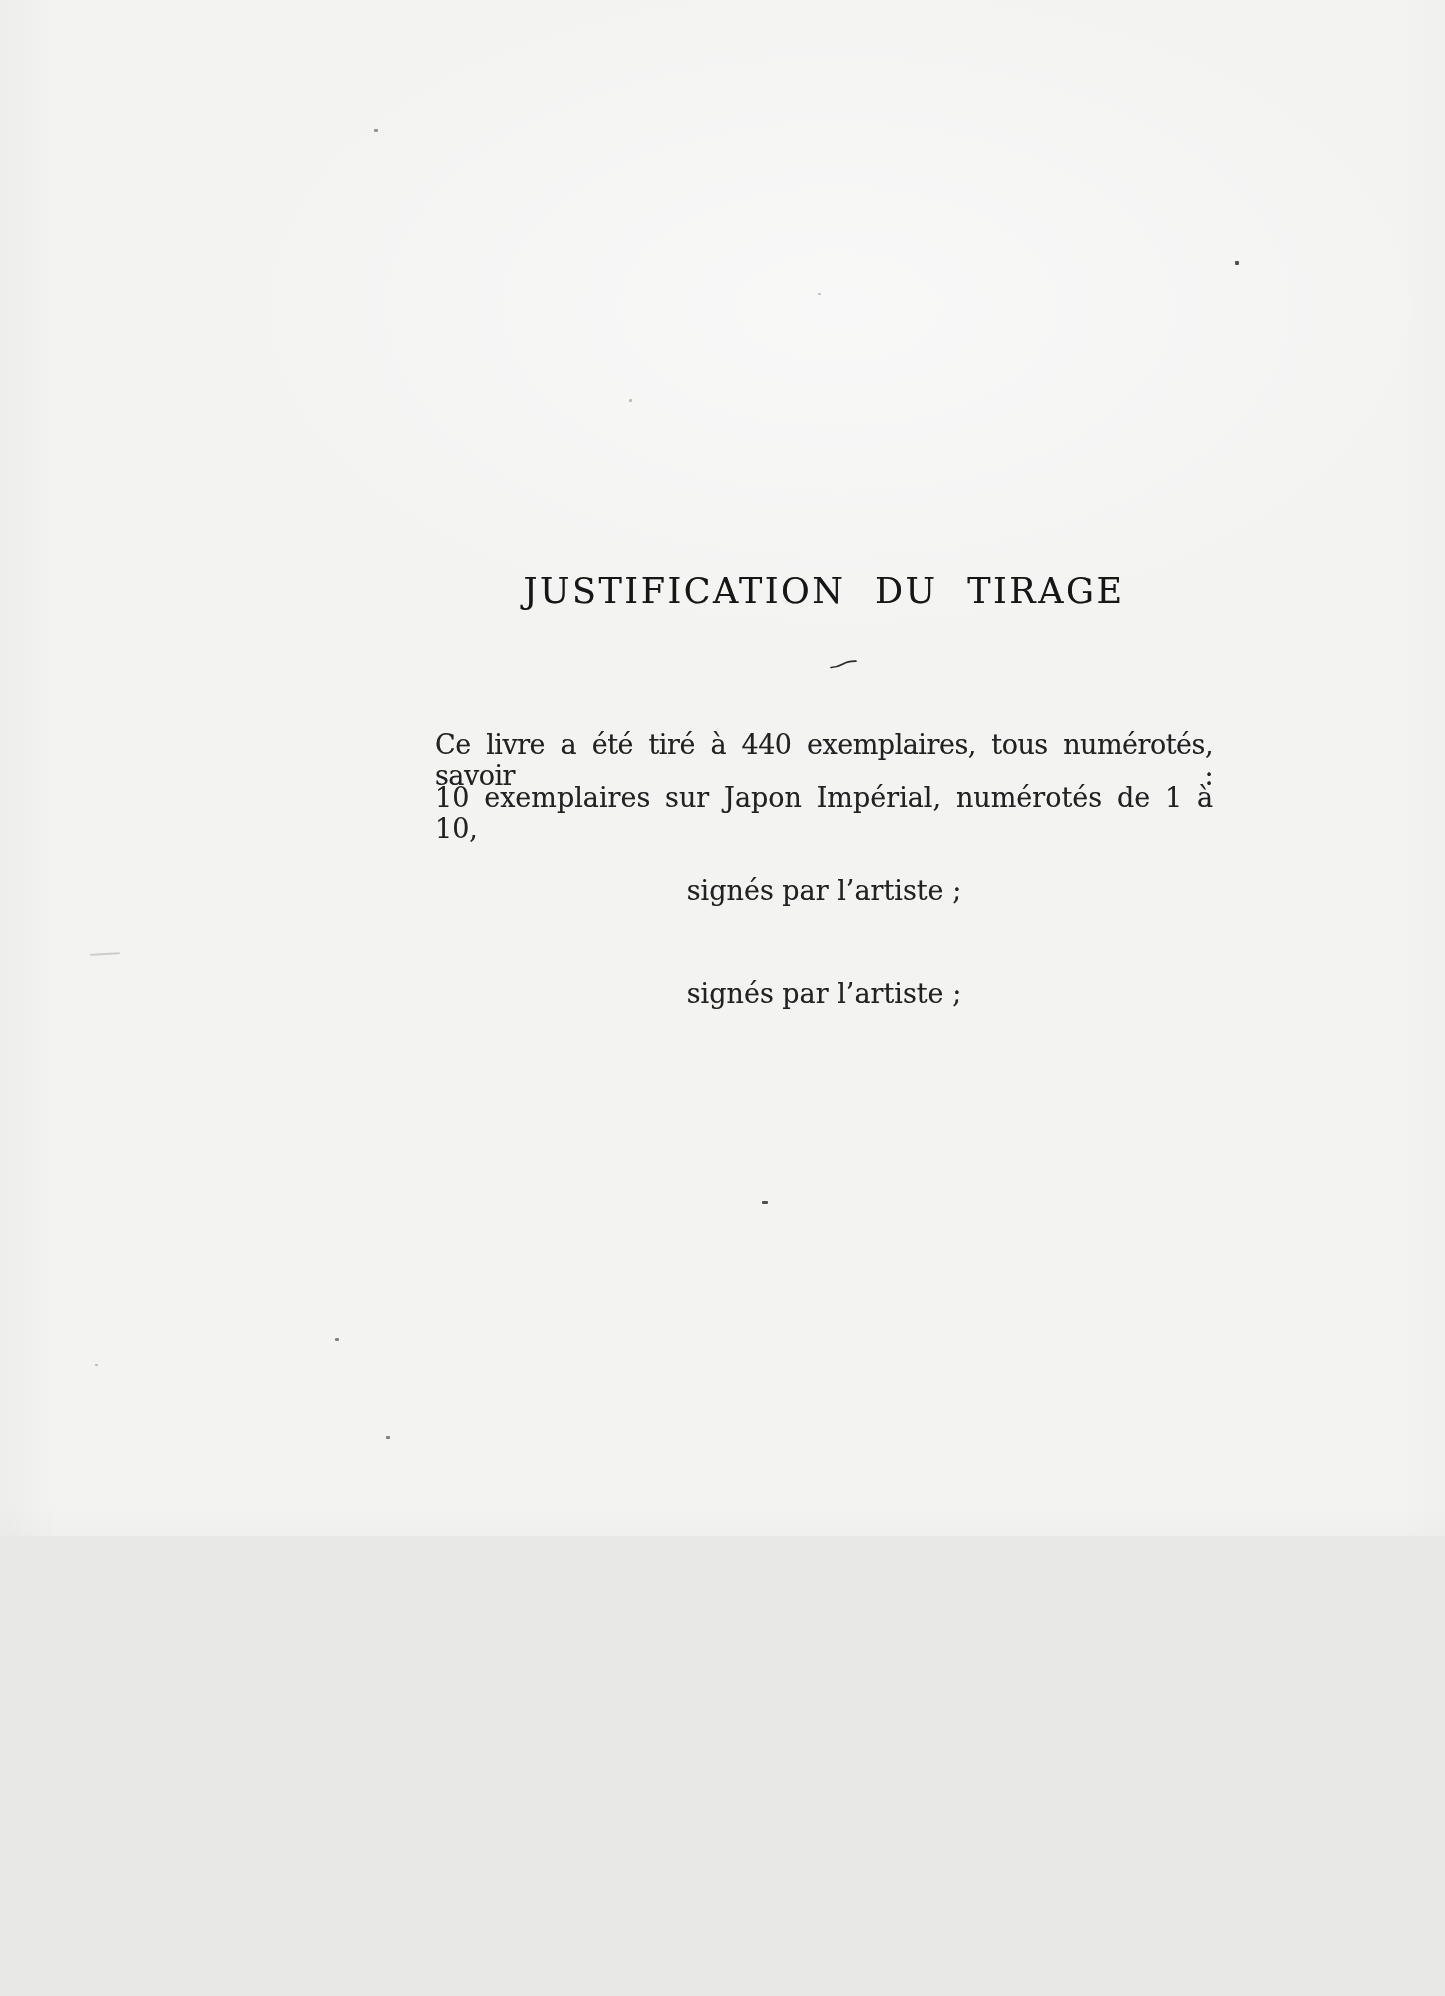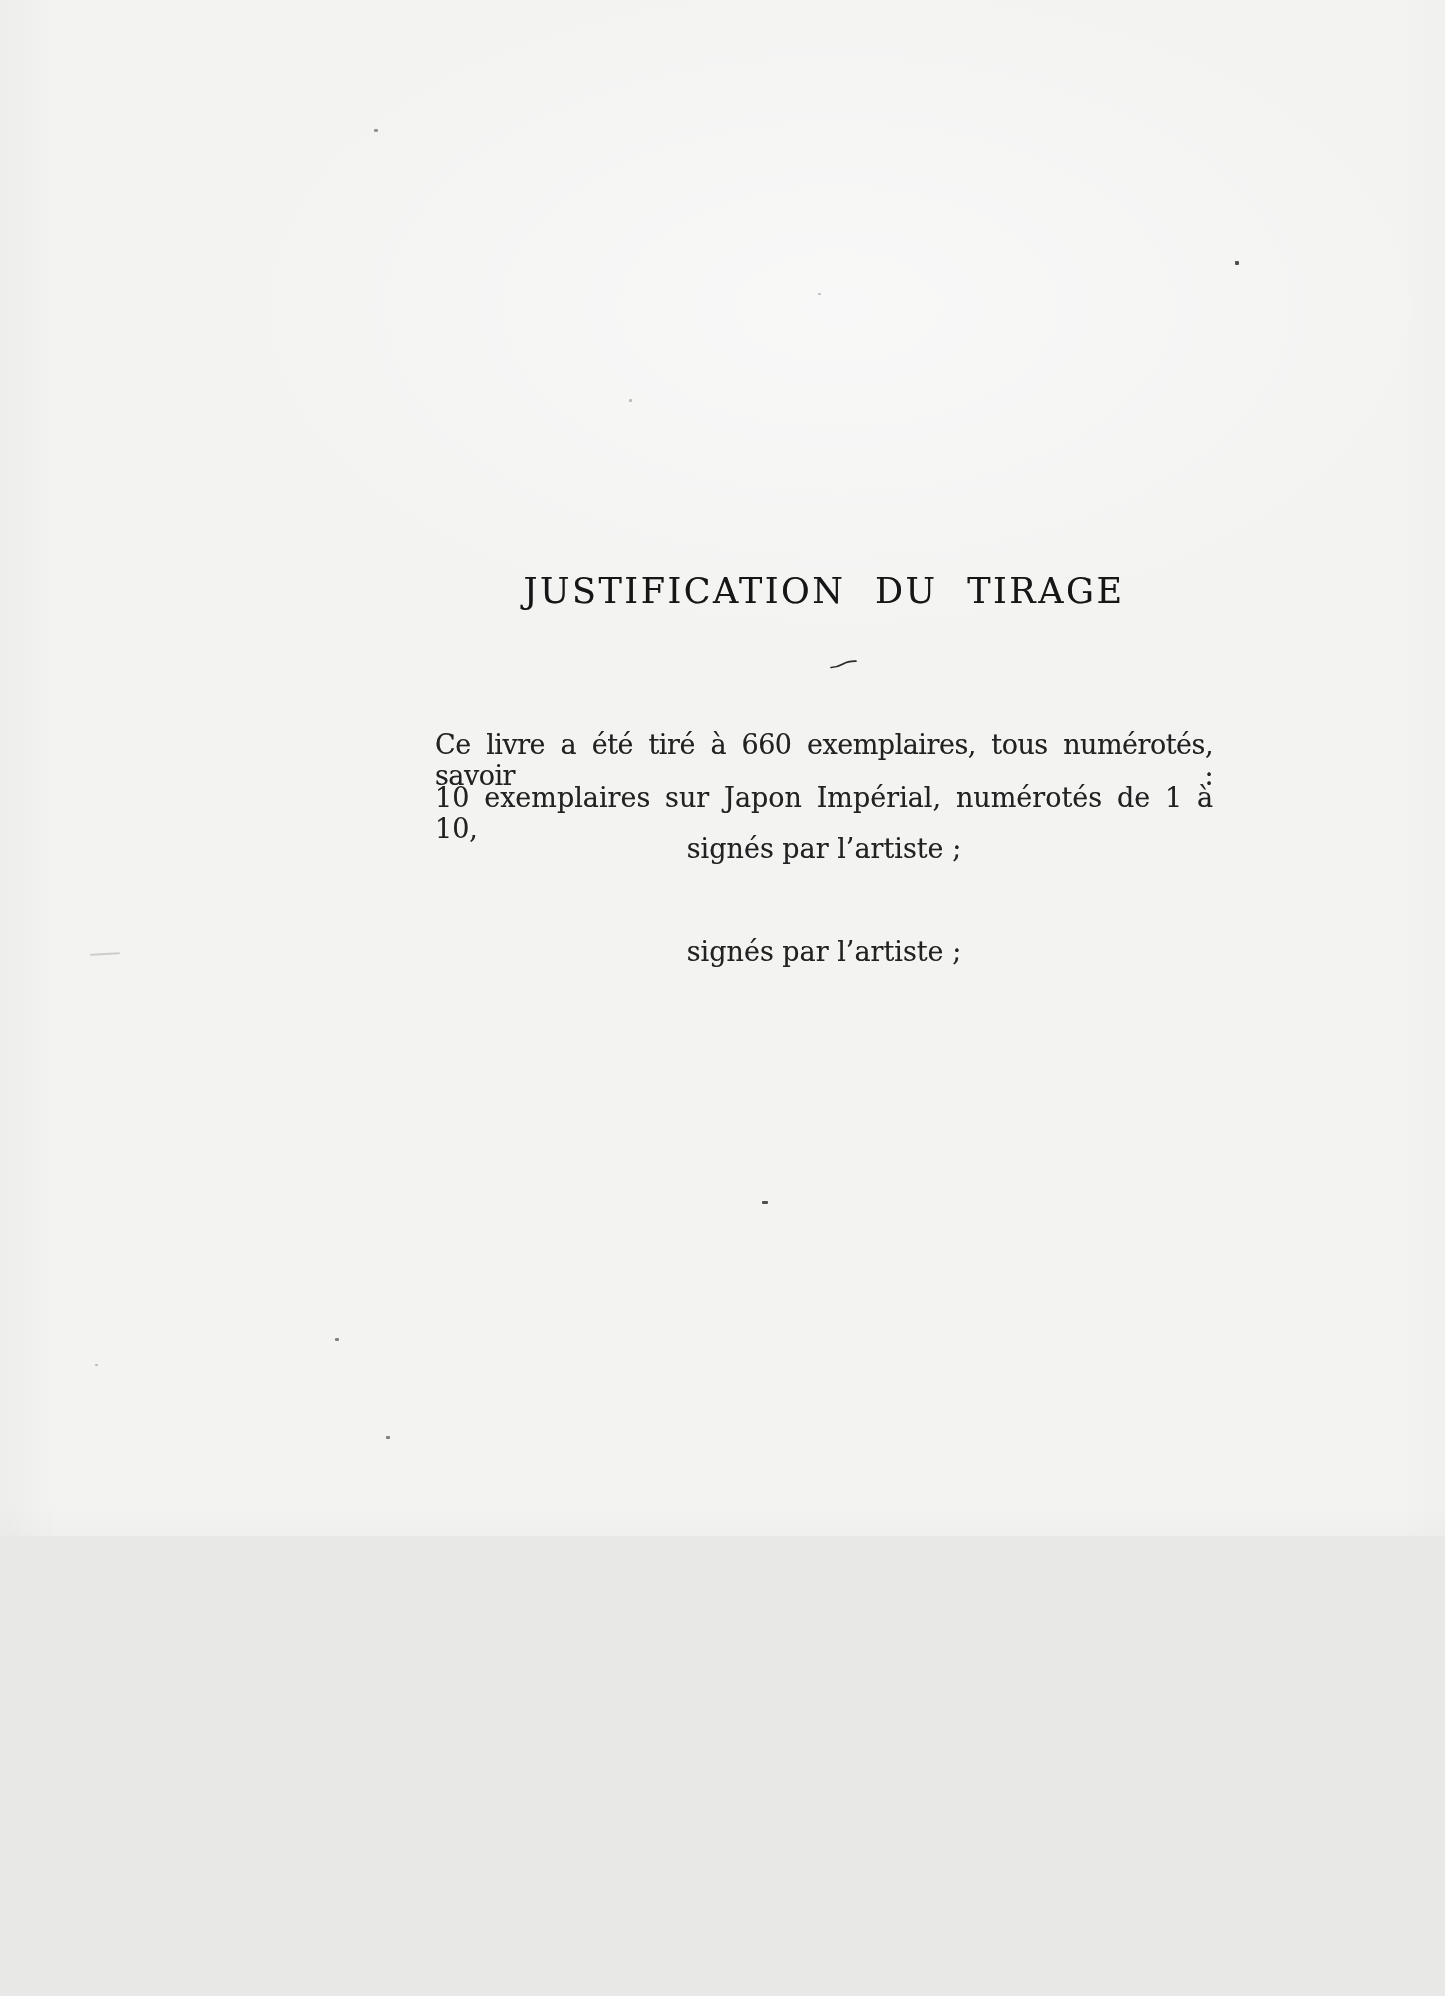--- a/index.html
+++ b/index.html
@@ -44,21 +44,21 @@
     left:435px; width:778px;
     font-size:27px;
     color:#222;
     text-shadow:0 0 .45px rgba(0,0,0,.35);
   }
   .justify{
     text-align:justify;
     text-align-last:justify;
   }
   .tight{ letter-spacing:-0.5px; }
-  .centerline{ text-align:center; }
+  .centerline{ text-align:center;margin-top:42px; }
   .edge-dash{
     position:absolute;
     left:90px; top:953px;
     width:30px; height:2px;
     background:#b9b9b7;
     opacity:.65;
     transform:rotate(-3deg);
     border-radius:1px;
   }
   .speck{
@@ -71,21 +71,21 @@
 <body>
 
 <div class="page">
 
   <h1 class="colophon-title" style="margin:0;font-weight:normal;">JUSTIFICATION DU TIRAGE</h1>
 
   <svg class="ornament" viewBox="0 0 28 12" xmlns="http://www.w3.org/2000/svg">
     <path d="M1 9.5 Q 8 9 13 6 Q 18 3 26 3.2" fill="none" stroke="#2a2a2a" stroke-width="1.7" stroke-linecap="round"></path>
   </svg>
 
-  <div class="bodyline justify tight" style="top:729px;">Ce livre a été tiré à 660 exemplaires, tous numérotés, savoir :</div>
+  <div class="bodyline justify tight" style="top:729px;">Ce livre a été tiré à 440 exemplaires, tous numérotés, savoir :</div>
 
   <div class="bodyline justify" style="top:782px;">10 exemplaires sur Japon Impérial, numérotés de 1 à 10,</div>
 
   <div class="bodyline centerline" style="top:833px;">signés par l’artiste ;</div>
 
 
   <div class="bodyline centerline" style="top:936px;">signés par l’artiste ;</div>
 
 
   <div class="edge-dash"></div>

